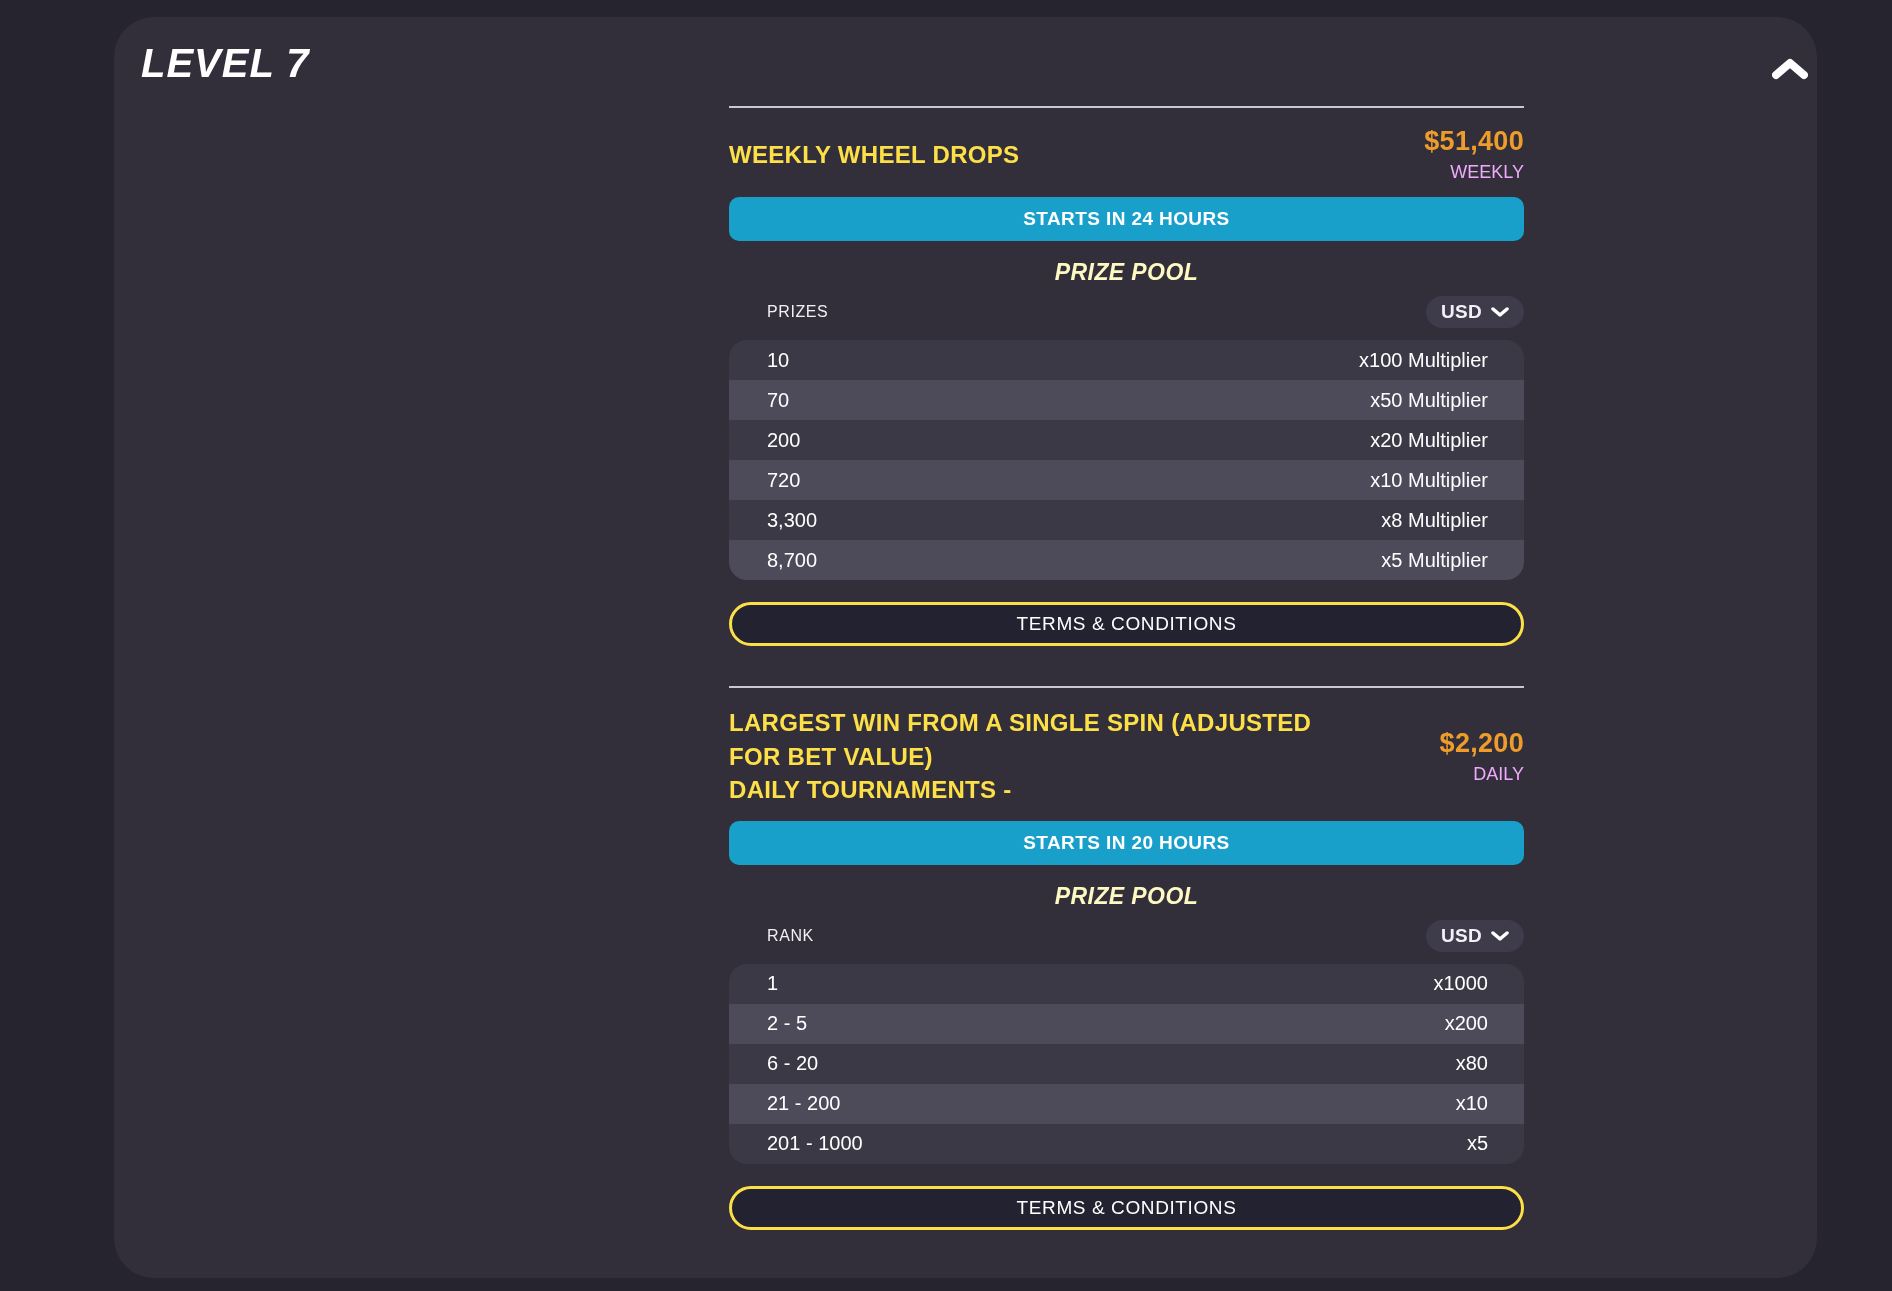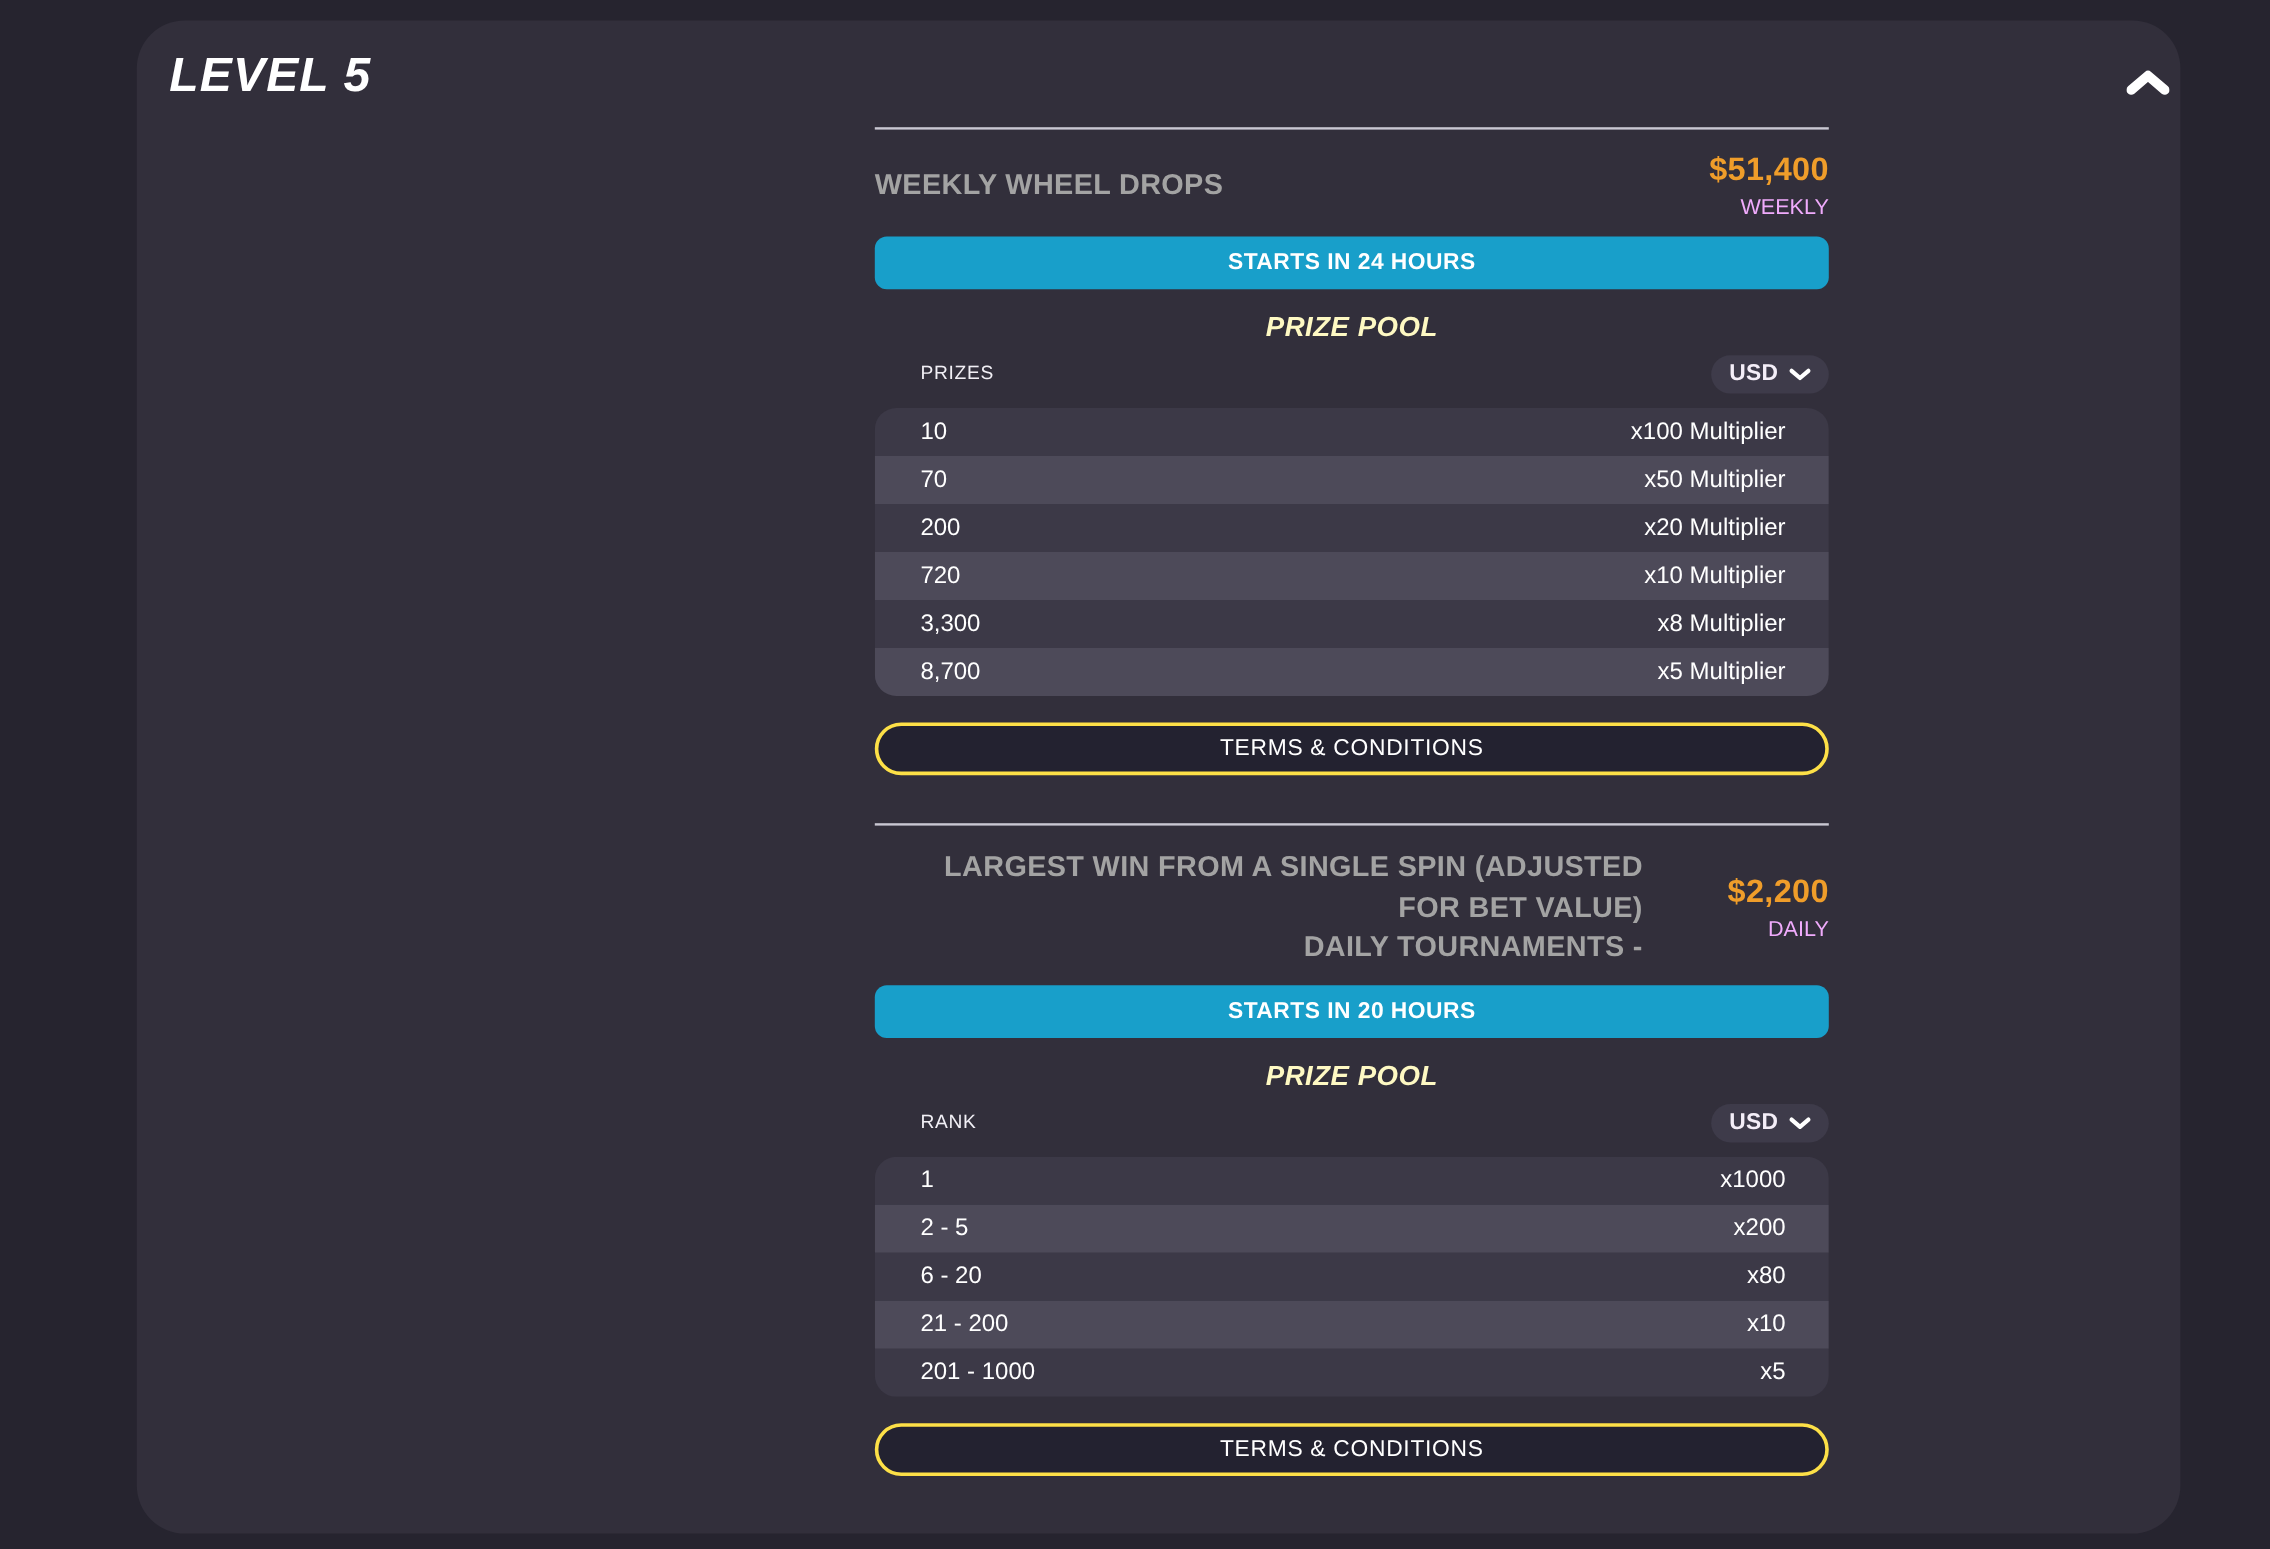--- a/index.html
+++ b/index.html
@@ -28,22 +28,22 @@
   }
   .content { position:absolute; left:615px; top:89px; width:795px; }
   .divider { height:2px; background:#C9C7D2; }
   .divider.second { margin-top:40px; }
 
   .sec-head {
     display:flex; justify-content:space-between; align-items:center;
     margin-top:18px;
   }
   .sec-title {
-    font-size:24px; font-weight:bold; color:#a3a3a3;
-    letter-spacing:.3px; line-height:1.4; max-width:640px;text-align:right;
+    font-size:24px; font-weight:bold; color:#fde047;
+    letter-spacing:.3px; line-height:1.4; max-width:640px;
   }
   .sec-right { text-align:right; white-space:nowrap; }
   .amount { font-size:27px; font-weight:bold; color:#EF9D2A; letter-spacing:.3px; }
   .cadence { font-size:18px; color:#f0abfc; margin-top:5px; }
 
   .countdown {
     margin-top:14px; width:100%; height:44px;
     background:#189FCA; border:none; border-radius:10px;
     color:#FFFFFF; font-weight:bold; font-size:19px; letter-spacing:.4px;
     display:flex; align-items:center; justify-content:center; cursor:pointer;
@@ -80,21 +80,21 @@
     color:#FFFFFF; font-size:19px; letter-spacing:.6px; cursor:pointer;
     display:flex; align-items:center; justify-content:center;
     font-family:"Liberation Sans", sans-serif;
   }
 </style>
 </head>
 <body>
 
 <div class="card">
 
-  <div class="level-title">LEVEL 5</div>
+  <div class="level-title">LEVEL 7</div>
 
   <button class="collapse-btn">
     <svg width="36" height="22" viewBox="0 0 36 22">
       <polyline points="4,17 18,5 32,17" fill="none" stroke="#FFFFFF" stroke-width="8" stroke-linecap="round" stroke-linejoin="round"></polyline>
     </svg>
   </button>
 
   <div class="content">
 
     <div class="divider"></div>

